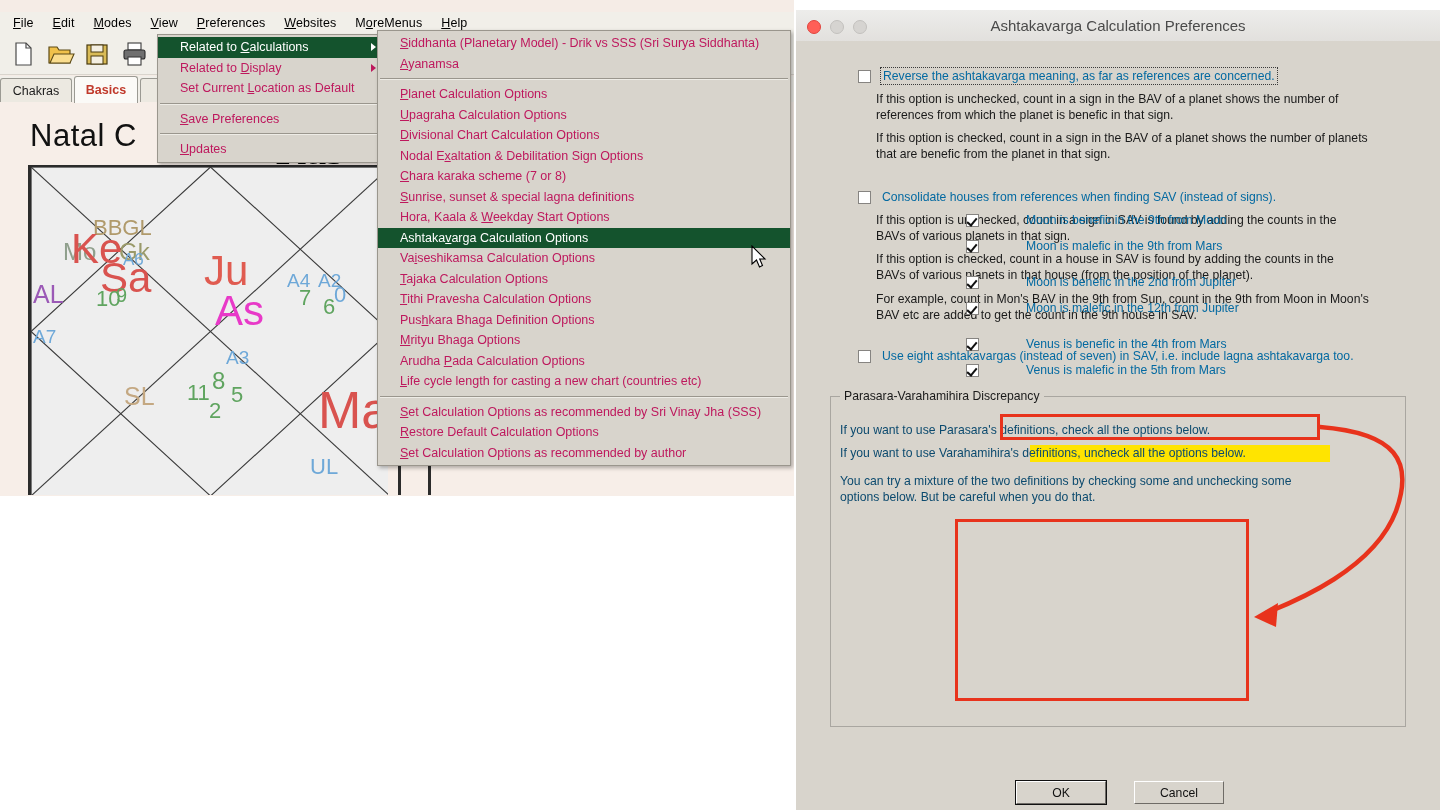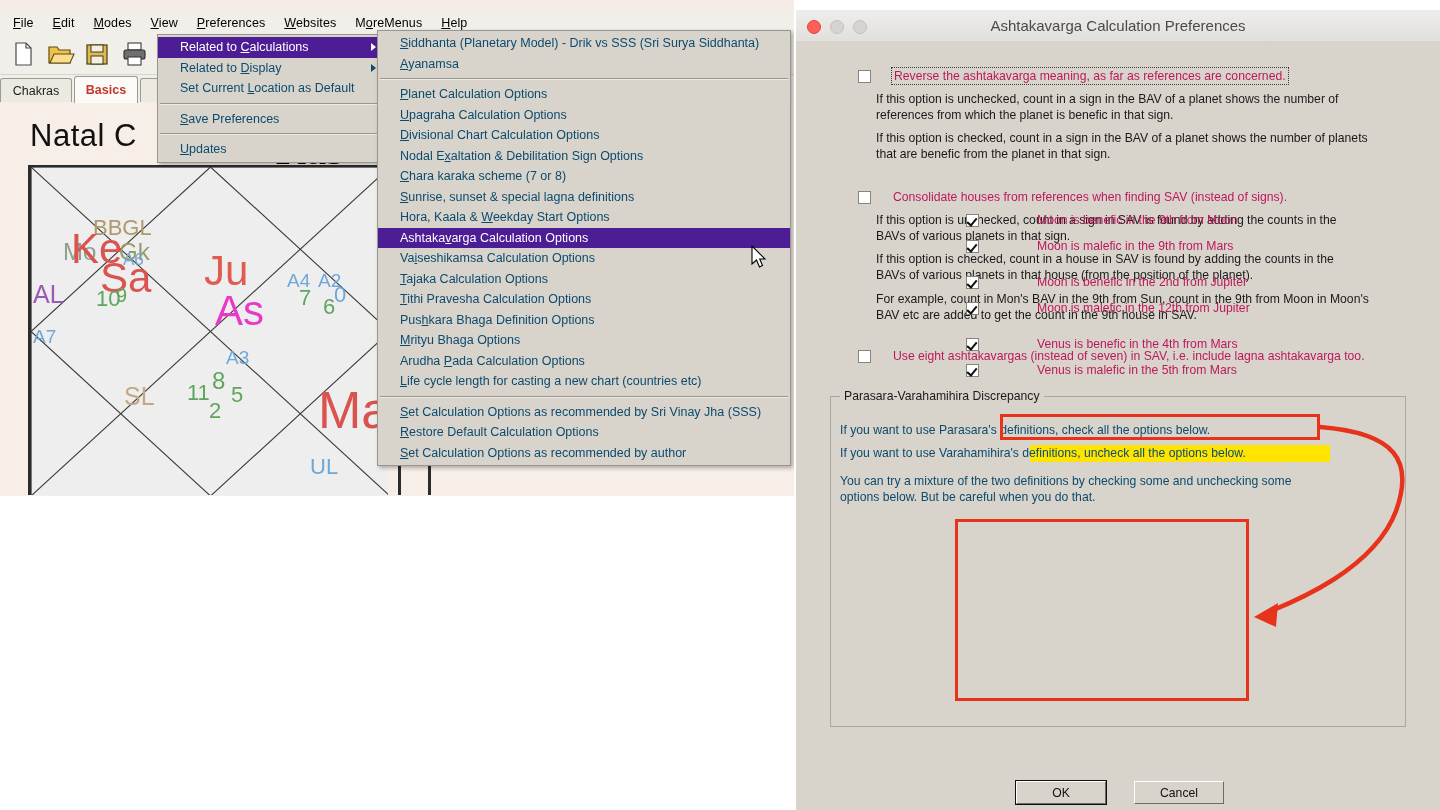--- a/index.html
+++ b/index.html
@@ -104,25 +104,25 @@
     padding: 2px 0; z-index: 40;
   }
   #menu-sub {
     position: absolute; left: 377px; top: 30px; width: 412px;
     background: #d8d4cc; border: 1px solid #9a968d;
     box-shadow: 2px 2px 4px rgba(0,0,0,.3);
     padding: 2px 0; z-index: 41;
   }
   .mi {
     position: relative; height: 20.5px; line-height: 20.5px;
-    font-size: 12.5px; color: #0c4a6e; padding-left: 22px; padding-right: 20px;
+    font-size: 12.5px; color: #be185d; padding-left: 22px; padding-right: 20px;
     white-space: nowrap; cursor: default;
   }
   .mi .hk { text-decoration: underline; }
-  .mi.sel { background: #4c1d95; color: #ffffff; }
+  .mi.sel { background: #14532d; color: #ffffff; }
   .mi .arrow {
     position: absolute; right: 6px; top: 50%; transform: translateY(-50%);
     width: 0; height: 0; border-left: 5px solid currentColor;
     border-top: 4px solid transparent; border-bottom: 4px solid transparent;
   }
   .msep { height: 1px; background: #9a968d; margin: 4px 2px 4px 2px;
           border-bottom: 1px solid #eeece6; }
   #cursor-arrow { position: absolute; left: 751px; top: 245px; z-index: 60; }
 
   
@@ -157,21 +157,21 @@
   .cbox {
     width: 13px; height: 13px; background: #ffffff;
     border: 1px solid #868481; box-sizing: border-box;
     flex: 0 0 13px; margin-top: 1px; position: relative;
   }
   .cbox.checked::after {
     content: ""; position: absolute; left: 2px; top: 1px;
     width: 4px; height: 8px; border: solid #111;
     border-width: 0 2px 2px 0; transform: rotate(40deg);
   }
-  .cblabel { font-size: 12.2px; color: #be185d; margin-left: 22px; line-height: 14px; white-space: nowrap; }
+  .cblabel { font-size: 12.2px; color: #0369a1; margin-left: 11px; line-height: 14px; white-space: nowrap; }
   .cblabel.focus { outline: 1px dotted #3a3a3a; outline-offset: 1px; padding: 0 1px; }
 
   .para {
     position: absolute; font-size: 12.2px; color: #1a1a1a;
     line-height: 15.5px; white-space: pre-line;
   }
 
   
   #groupbox {
     position: absolute; left: 34px; top: 355px; width: 576px; height: 331px;

